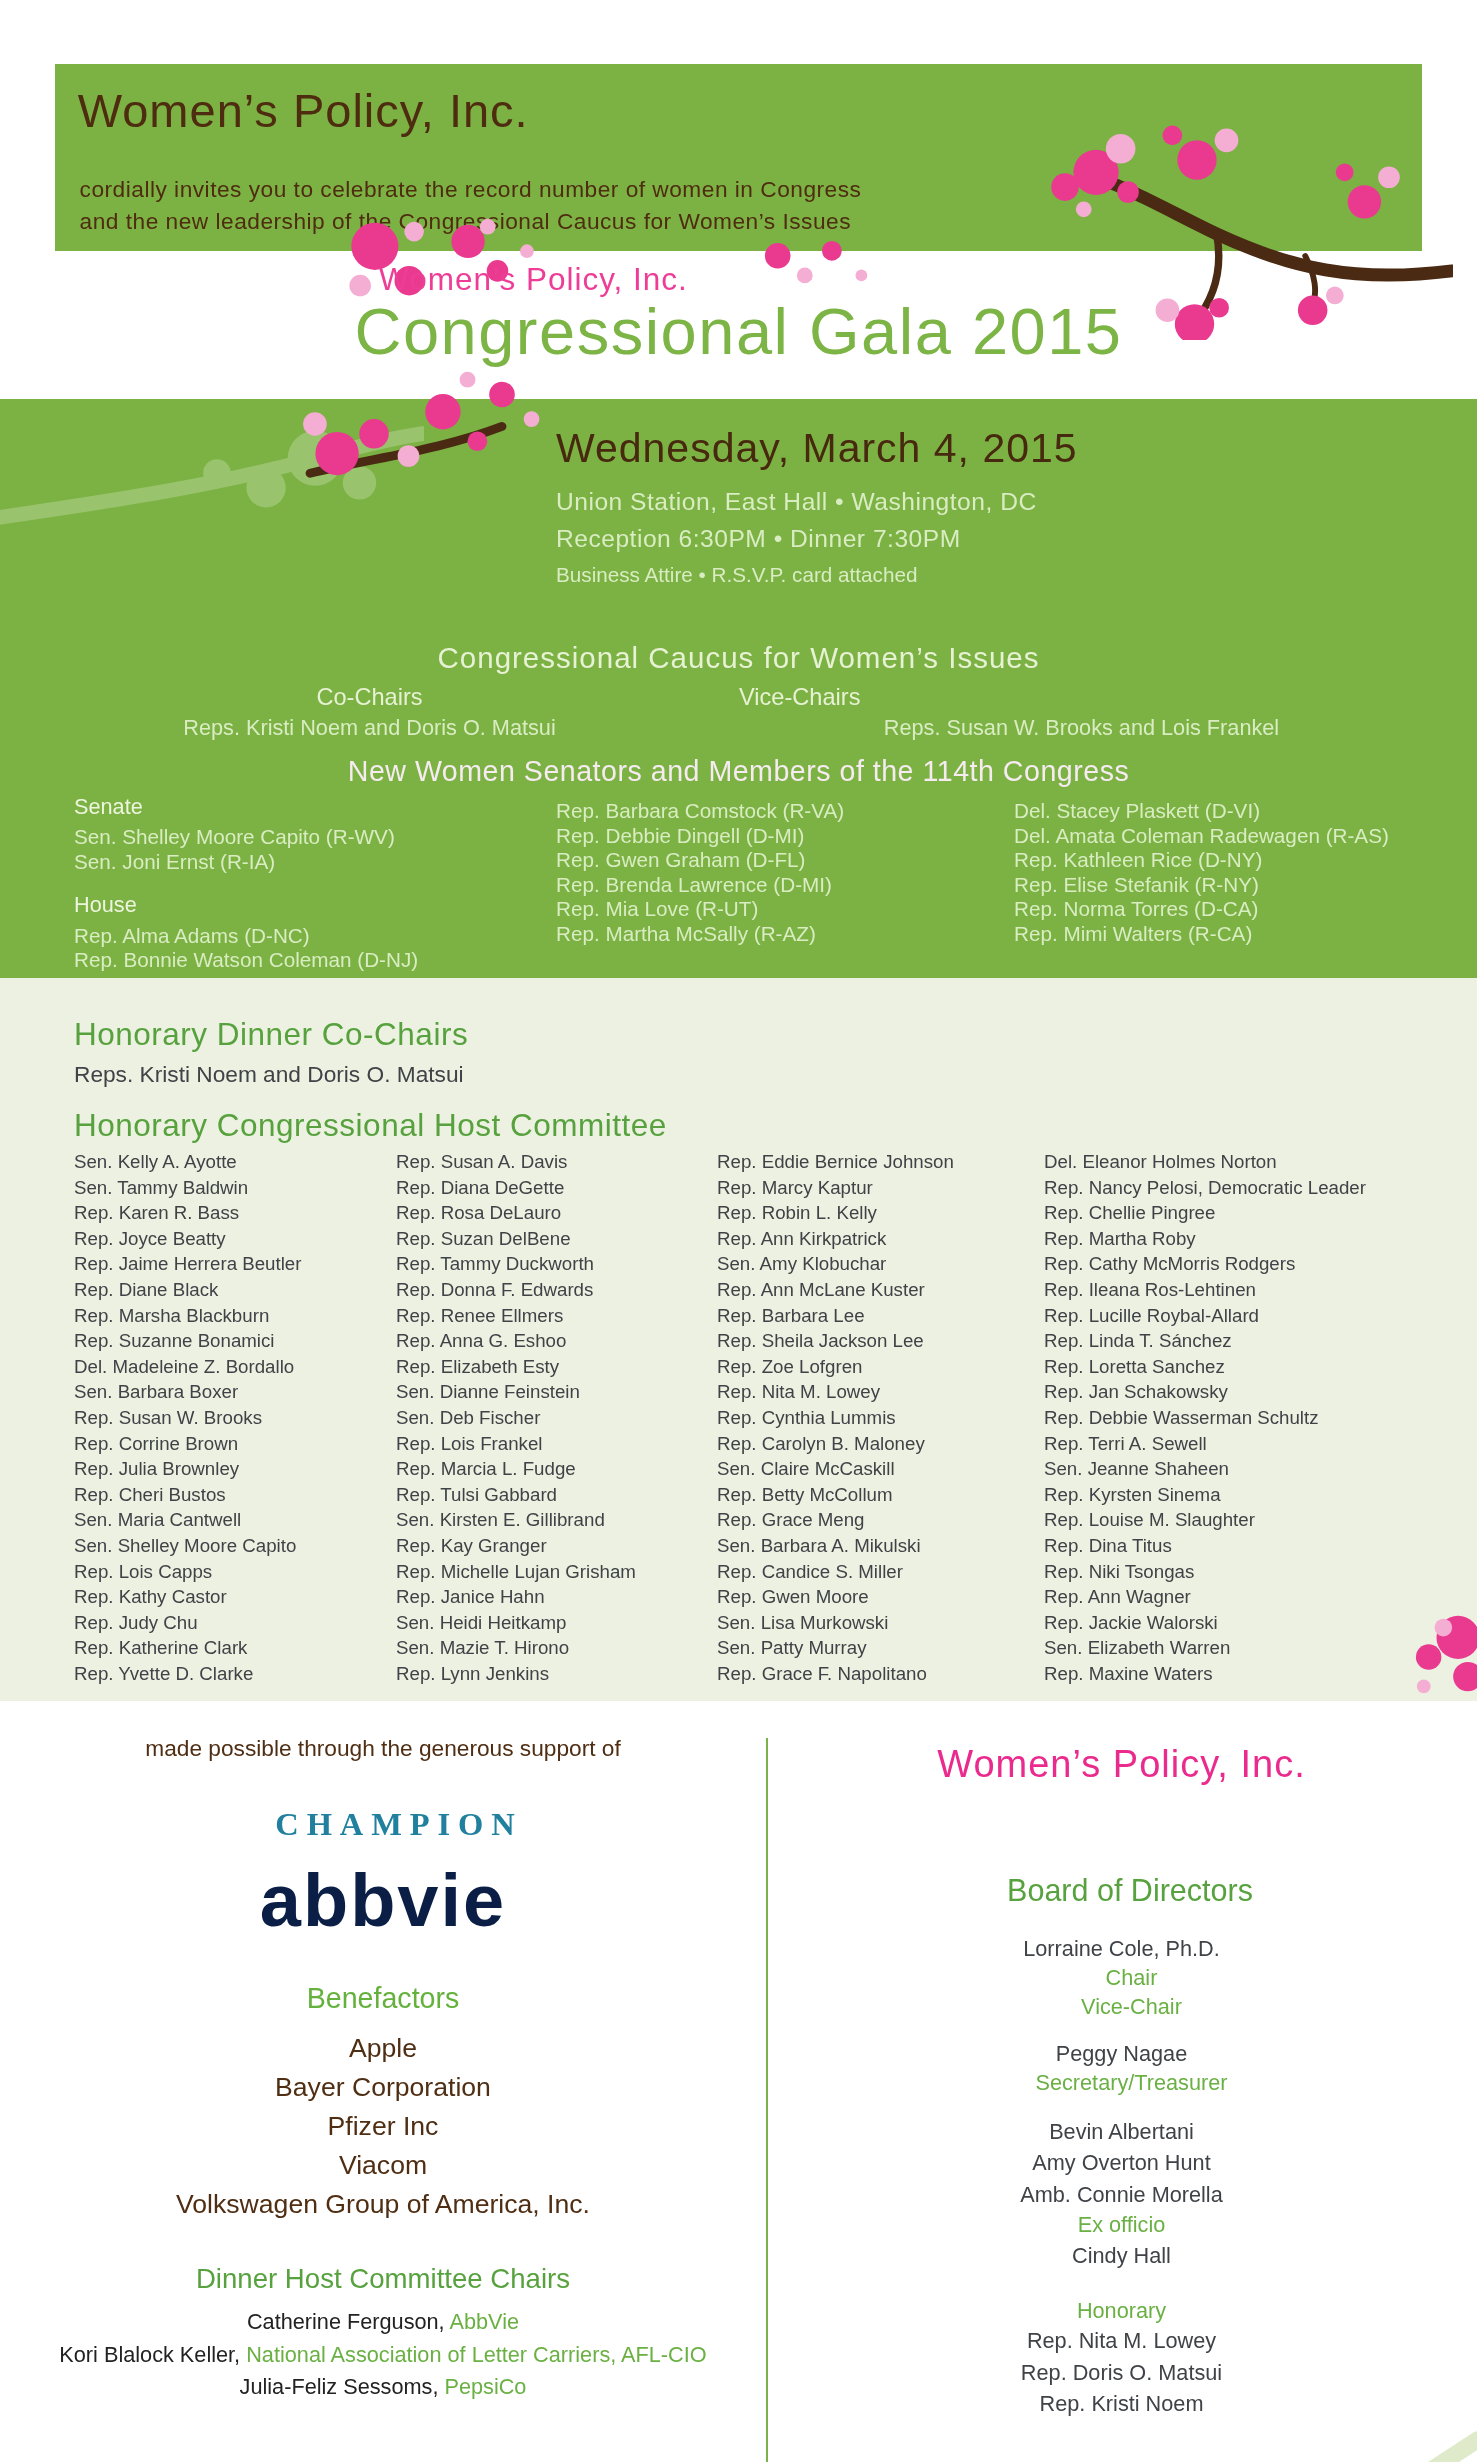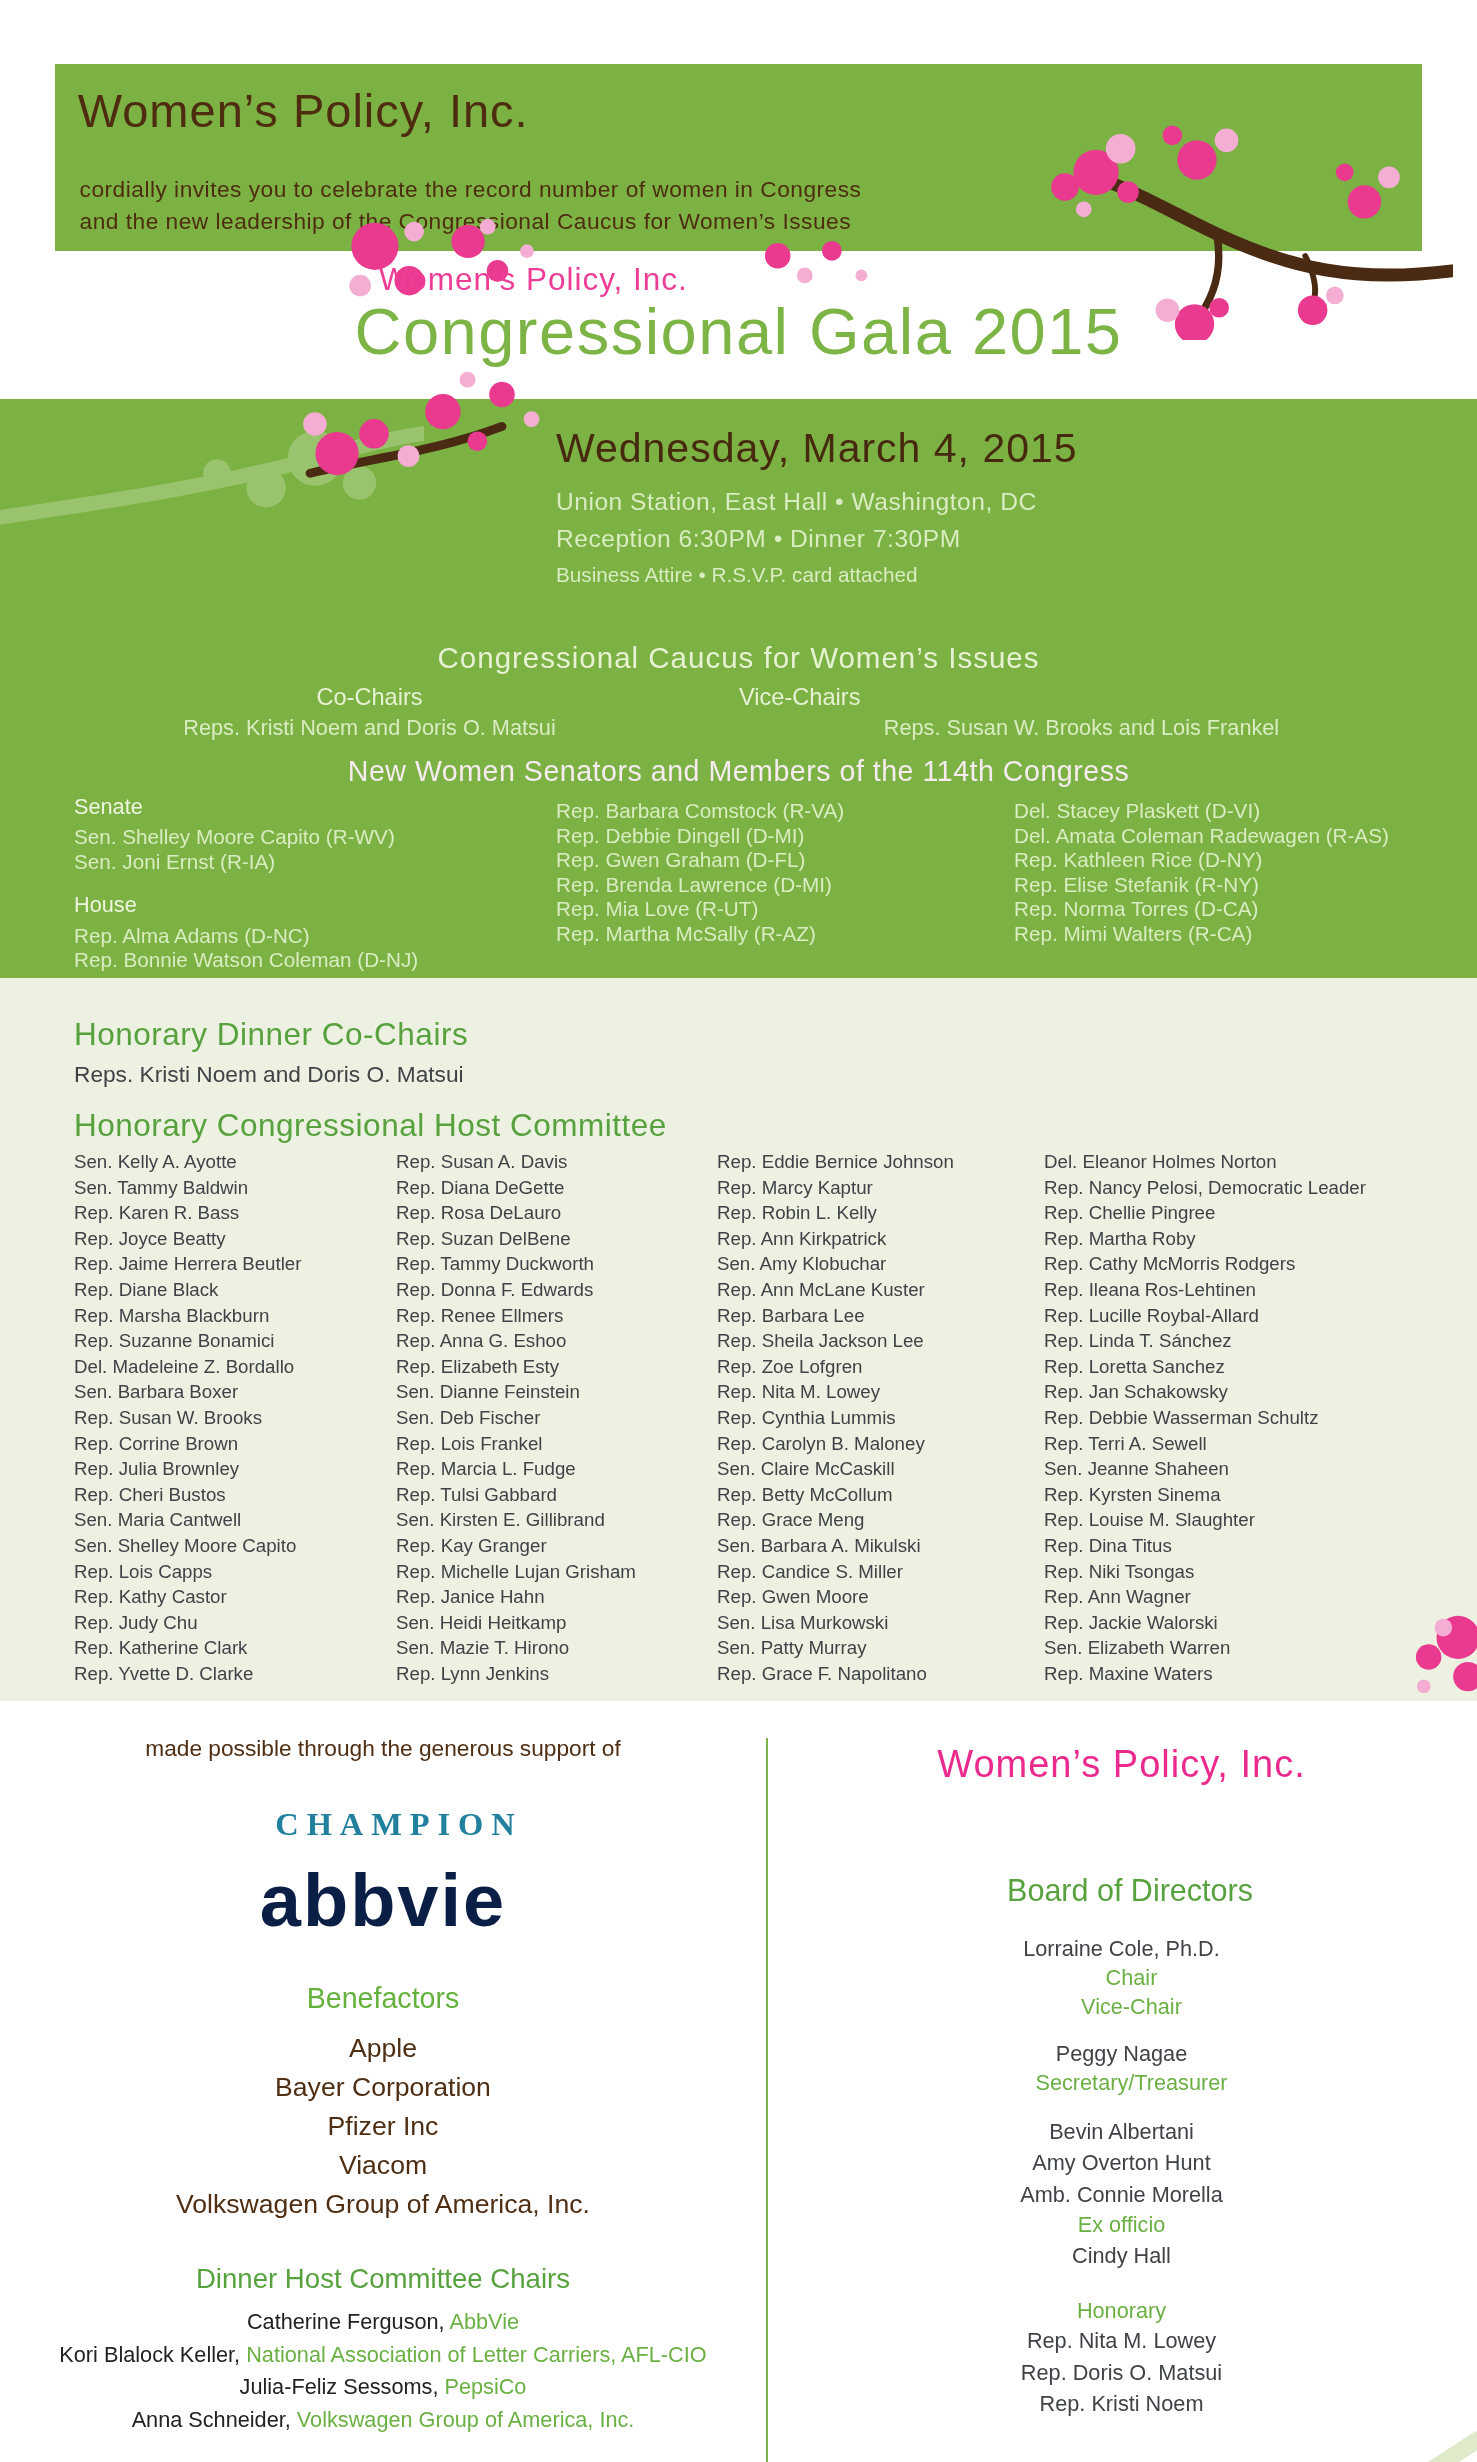--- a/index.html
+++ b/index.html
@@ -324,24 +324,20 @@
           <span class="chair-org">AbbVie</span>
         </div>
         <div class="chair-line">
           <span>Kori Blalock Keller,</span>
           <span class="chair-org">National Association of Letter Carriers, AFL-CIO</span>
         </div>
         <div class="chair-line">
           <span>Julia-Feliz Sessoms,</span>
           <span class="chair-org">PepsiCo</span>
         </div>
-        <div class="chair-line">
-          <span>Anna Schneider,</span>
-          <span class="chair-org">Volkswagen Group of America, Inc.</span>
-        </div>
       </div>
 
     </div>
 
     <div class="abs" style="left:766px;top:42px;width:711px;text-align:center;">
       <div class="board-org">Women’s Policy, Inc.</div>
       <div class="board-h" style="margin-top:87px;padding-left:17px;">Board of Directors</div>
 
       <div style="margin-top:24.6px;">
         <div class="b-name">Lorraine Cole, Ph.D.</div>

